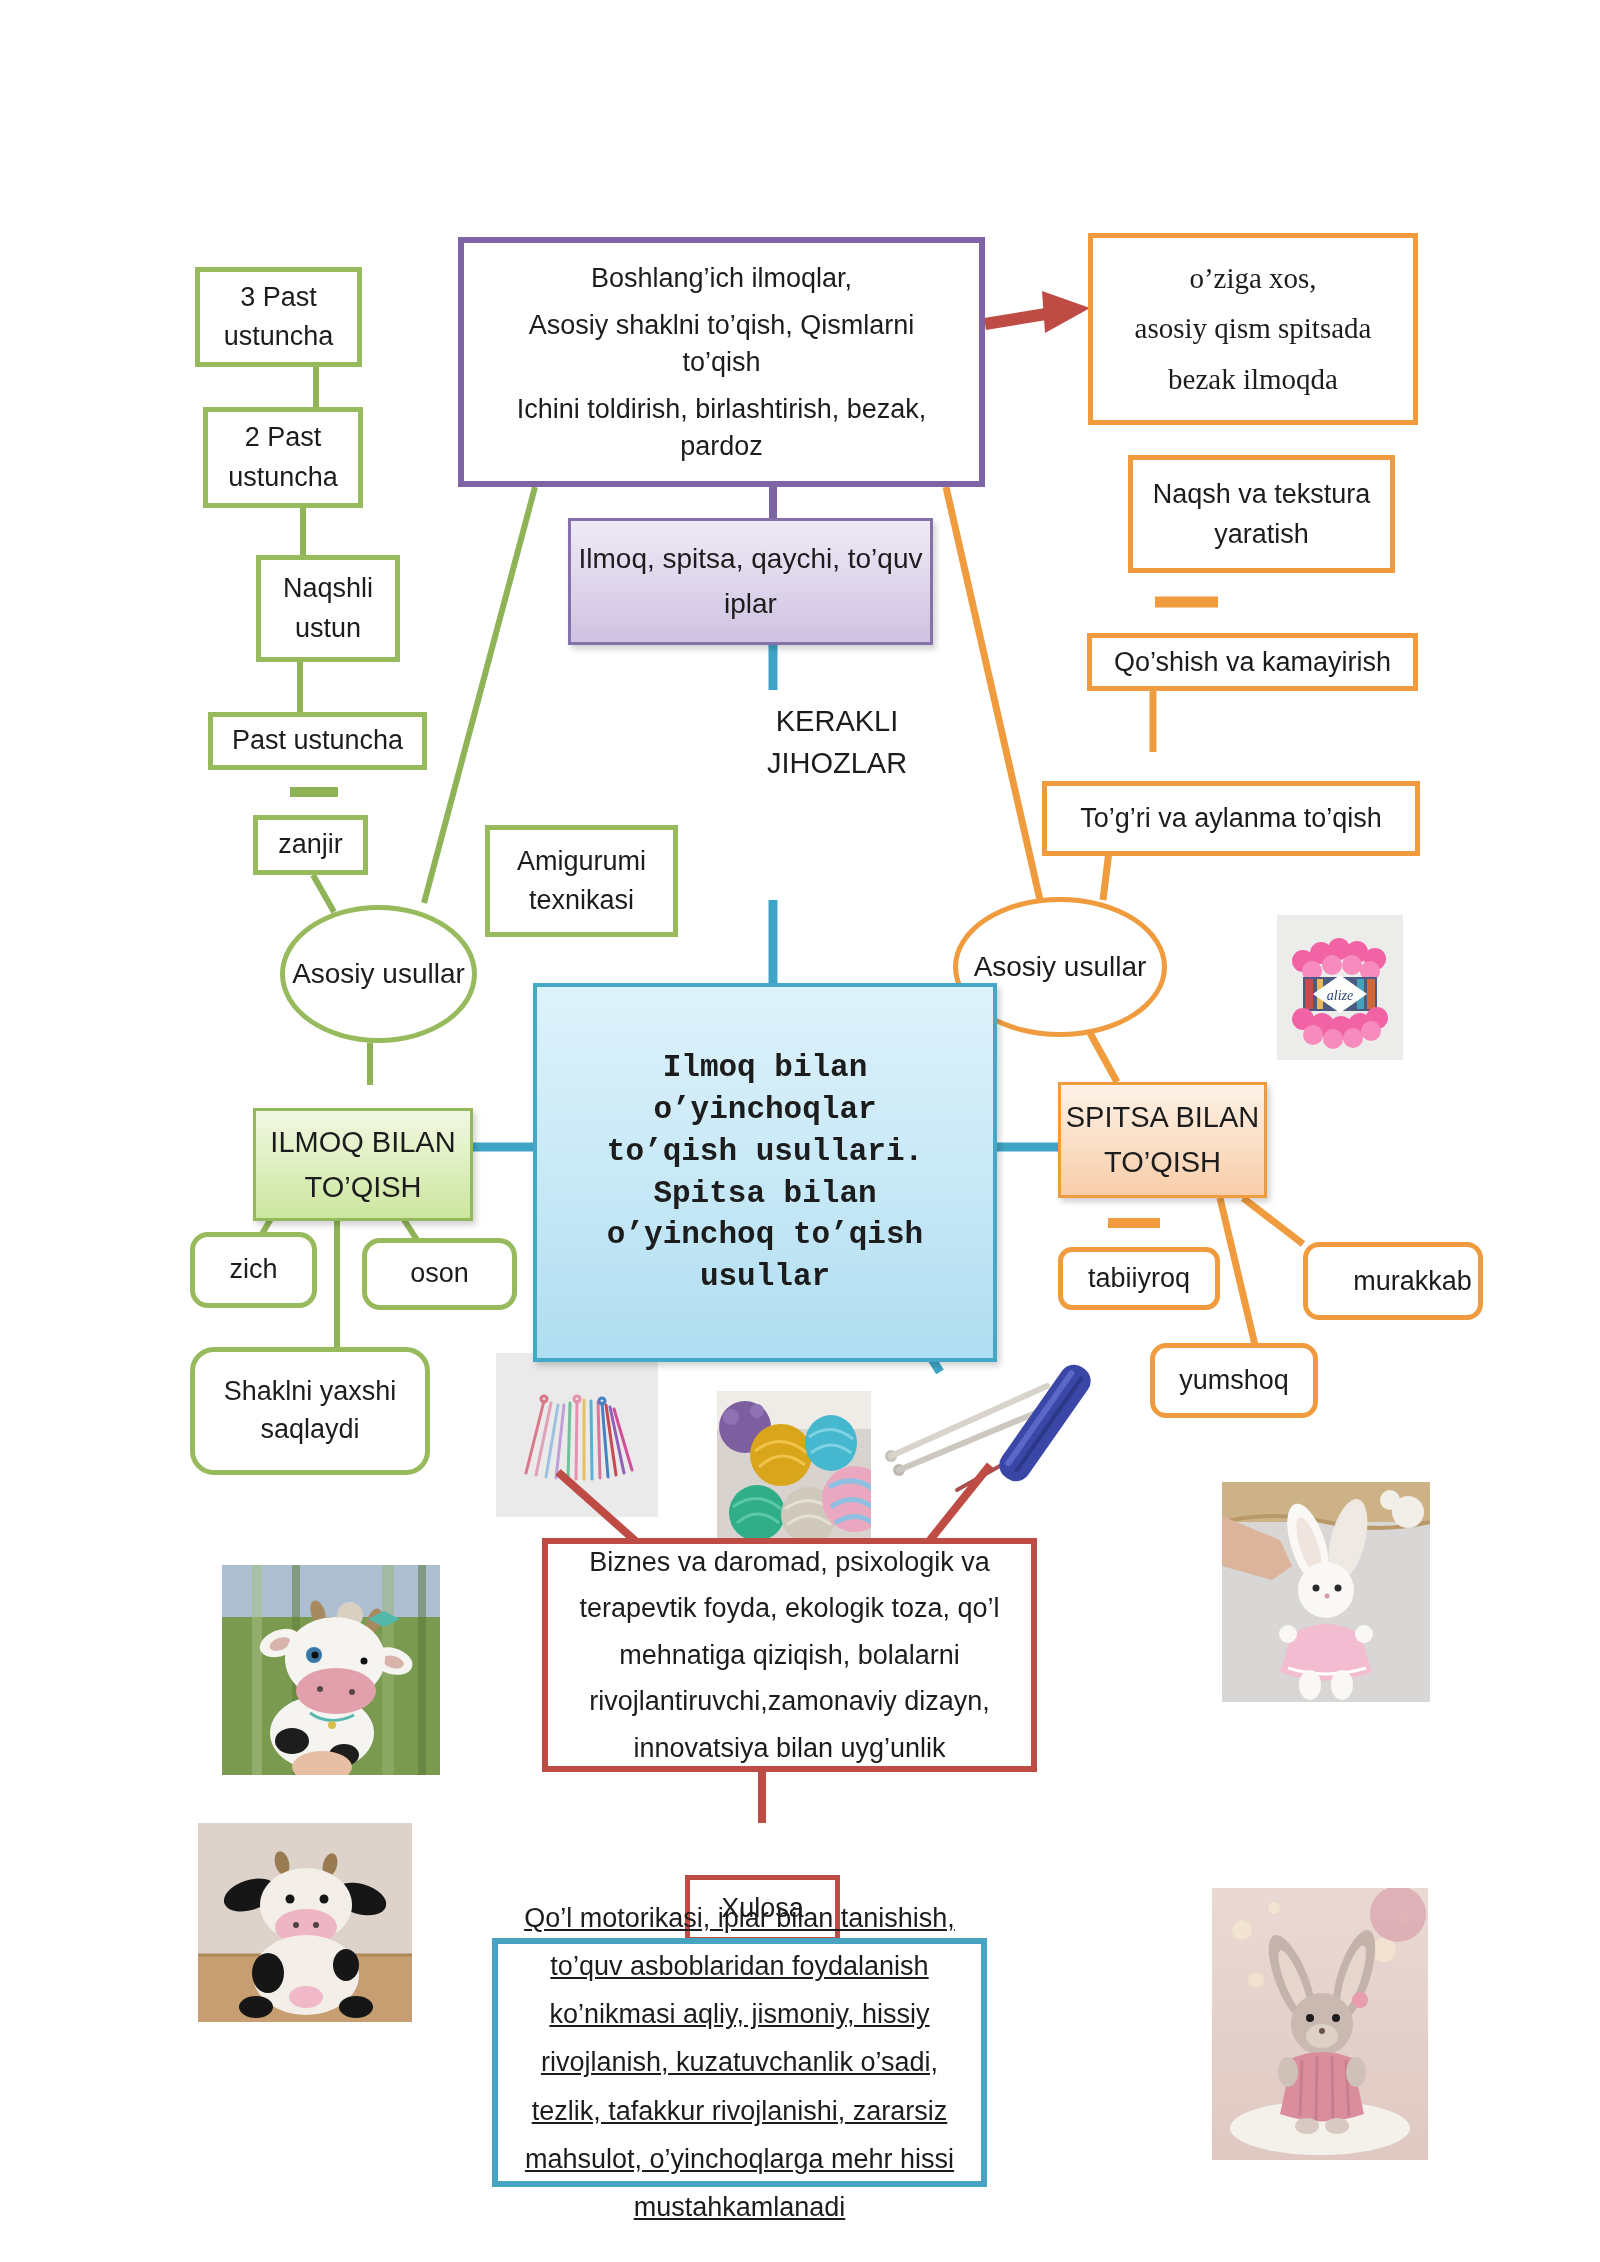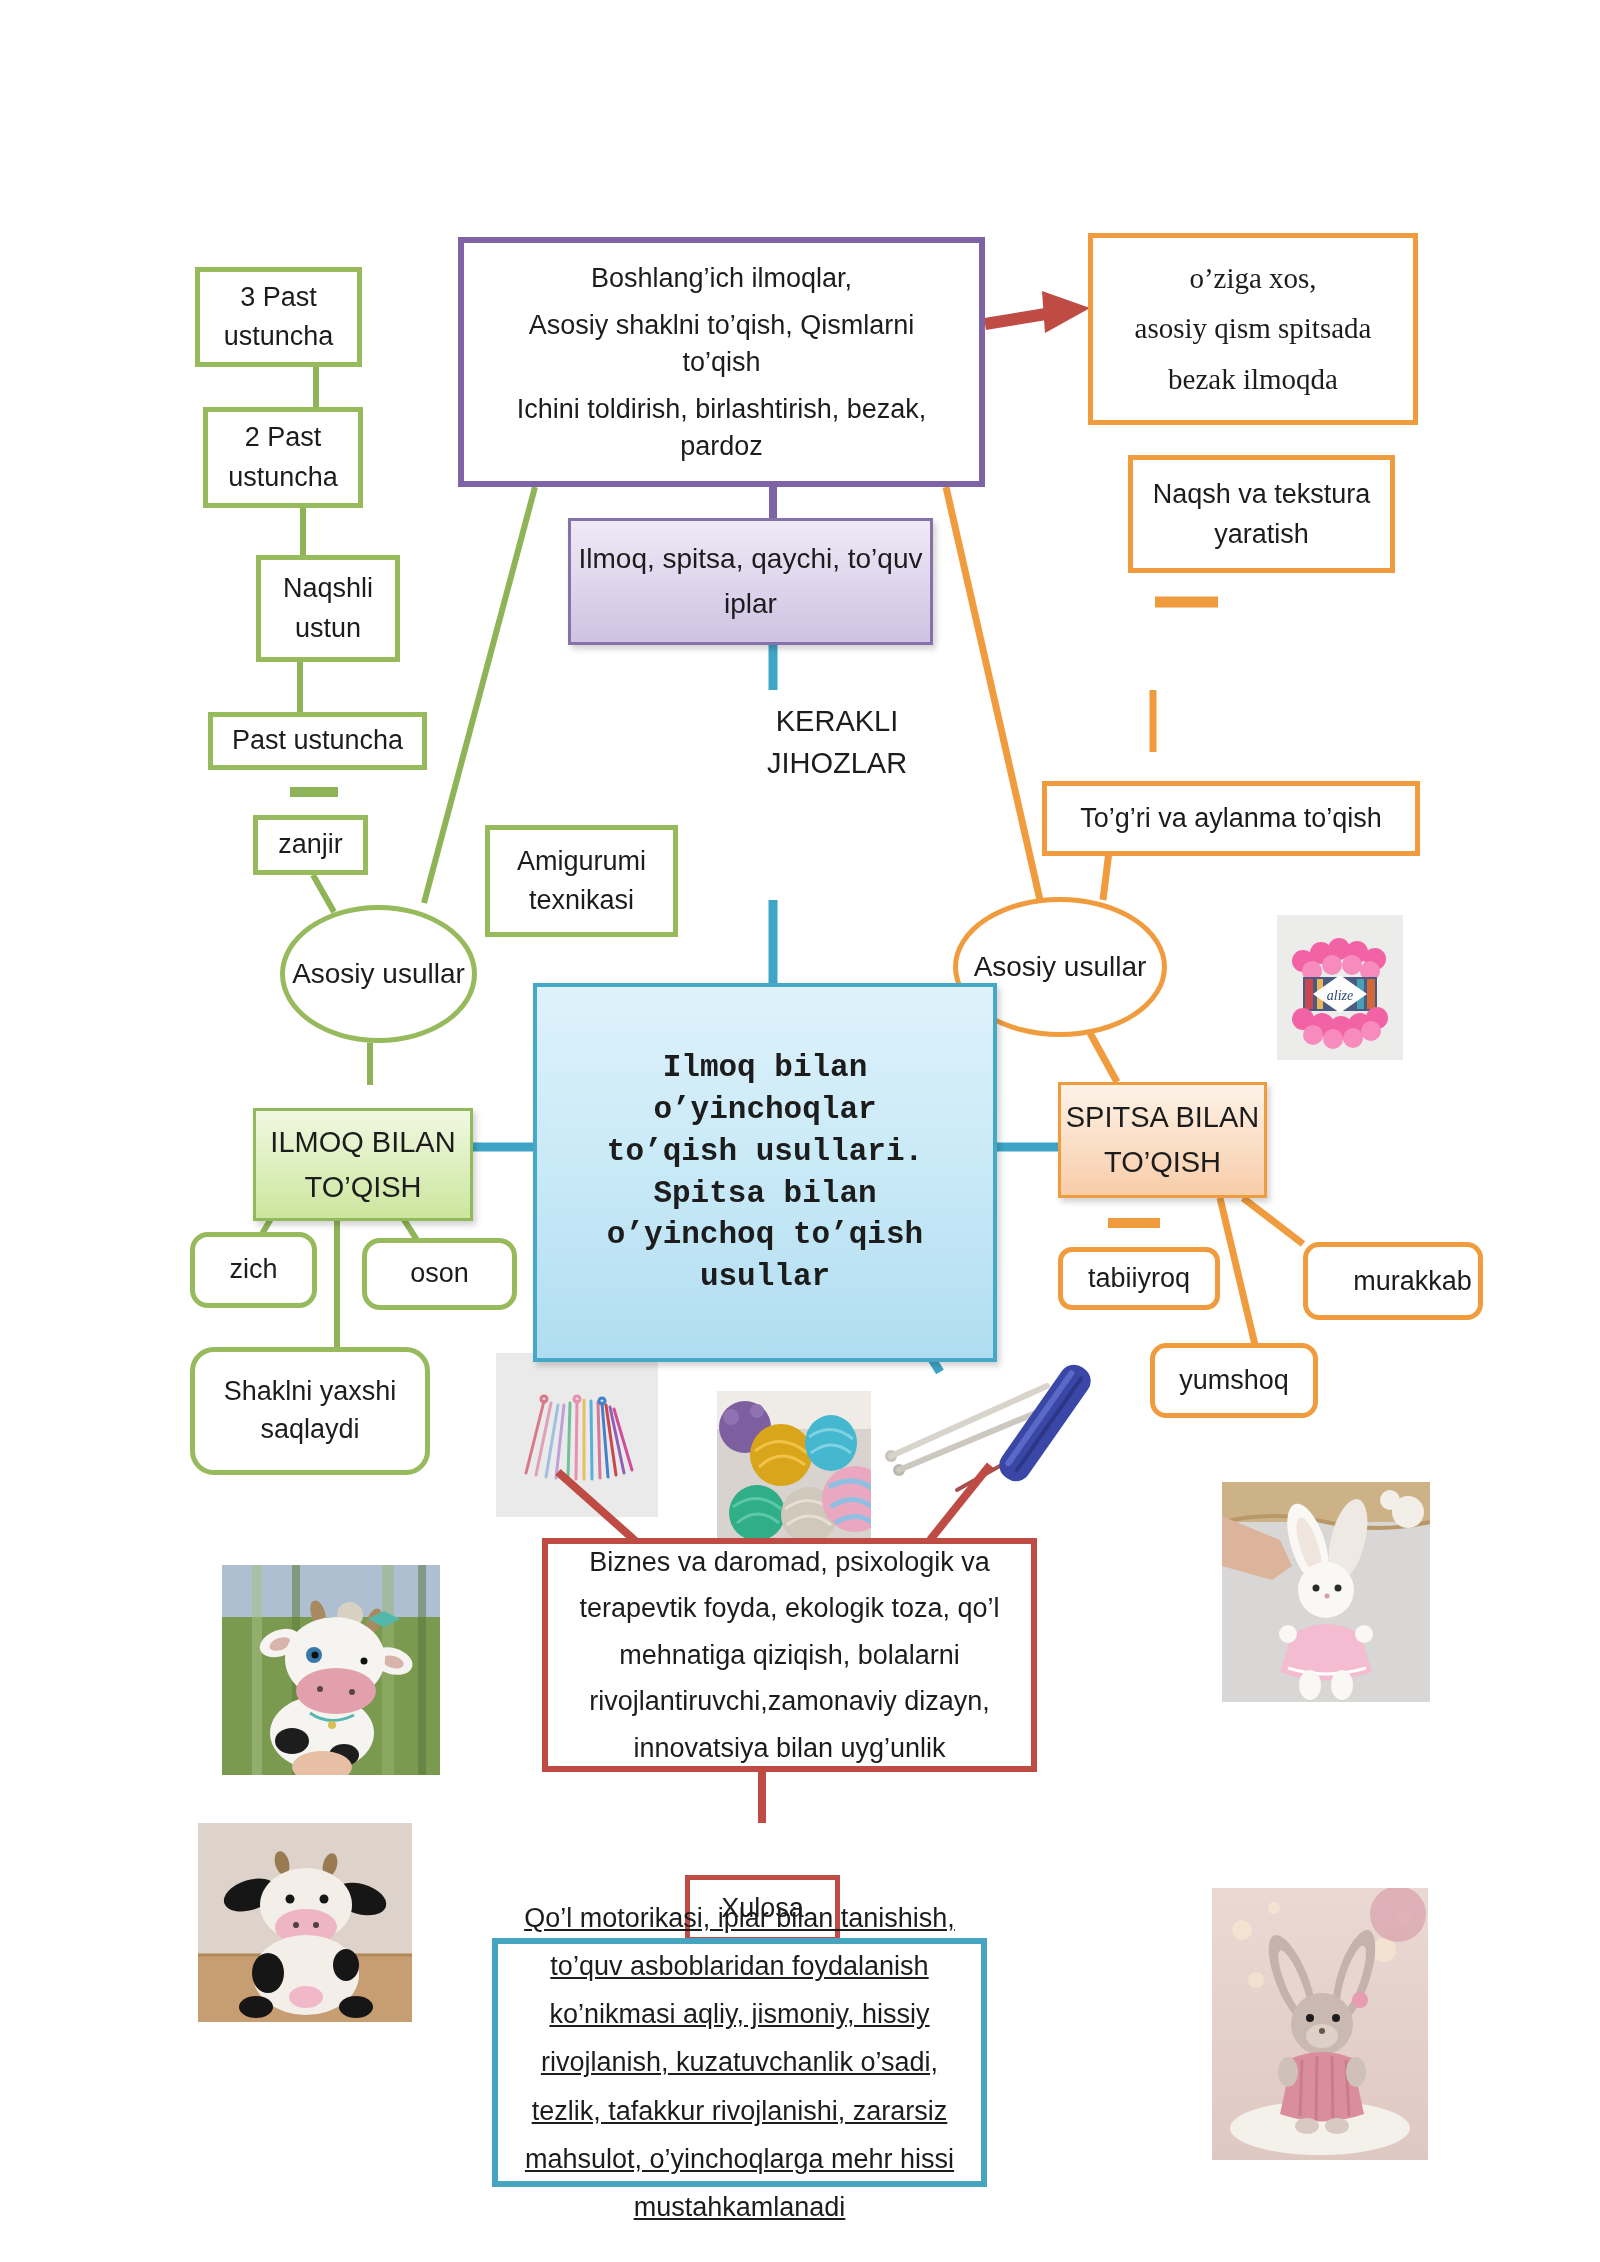--- a/index.html
+++ b/index.html
@@ -174,20 +174,23 @@
     <div>JIHOZLAR</div>
   </div>
 
   <div class="abs node obox" id="box-oziga">
     <div>o’ziga xos,</div>
     <div>asosiy qism spitsada</div>
     <div>bezak ilmoqda</div>
   </div>
   <div class="abs node obox flexc" id="box-naqsh">
     <span>Naqsh va tekstura yaratish</span>
+    </div>
+  <div class="abs node obox flexc" id="box-qoshish">
+    <span>Qo’shish va kamayirish</span>
     </div>
   <div class="abs node obox flexc" id="box-togri">
     <span>To’g’ri va aylanma to’qish</span>
     </div>
   <div class="abs node ellipse oell flexc" id="ellipse-right">
     <span>Asosiy usullar</span>
     </div>
   <div class="abs node flexc shadow" id="box-spitsa">
     <span>SPITSA BILAN TO’QISH</span>
     </div>

